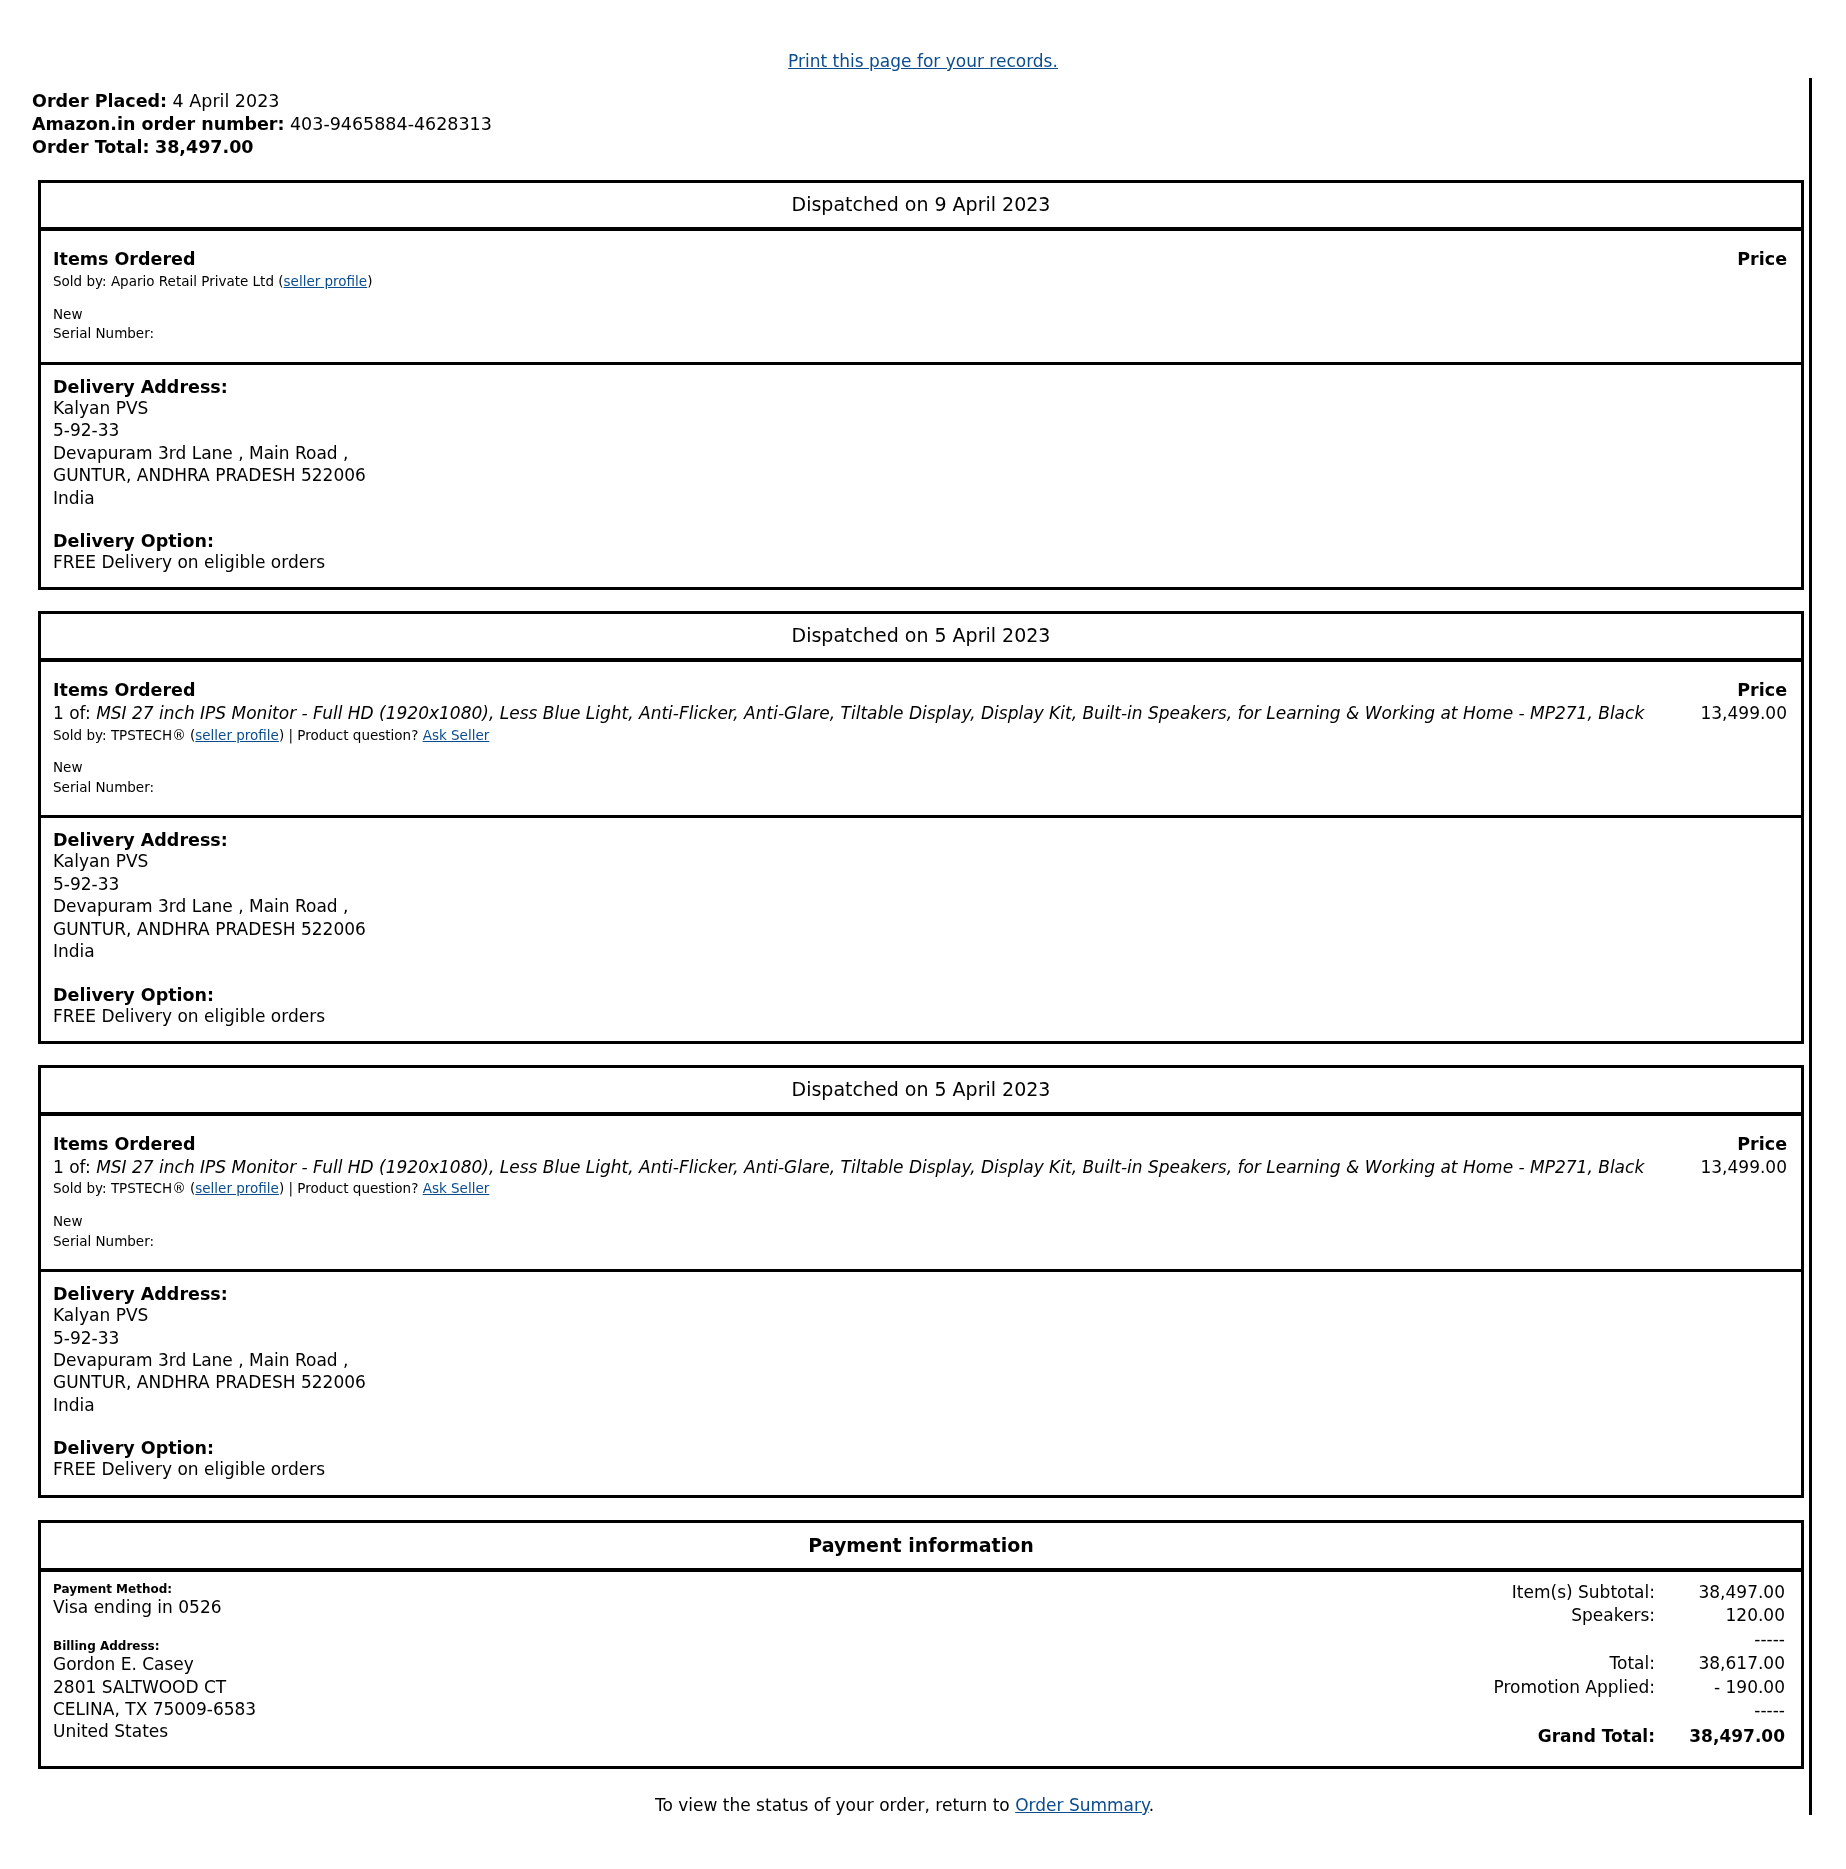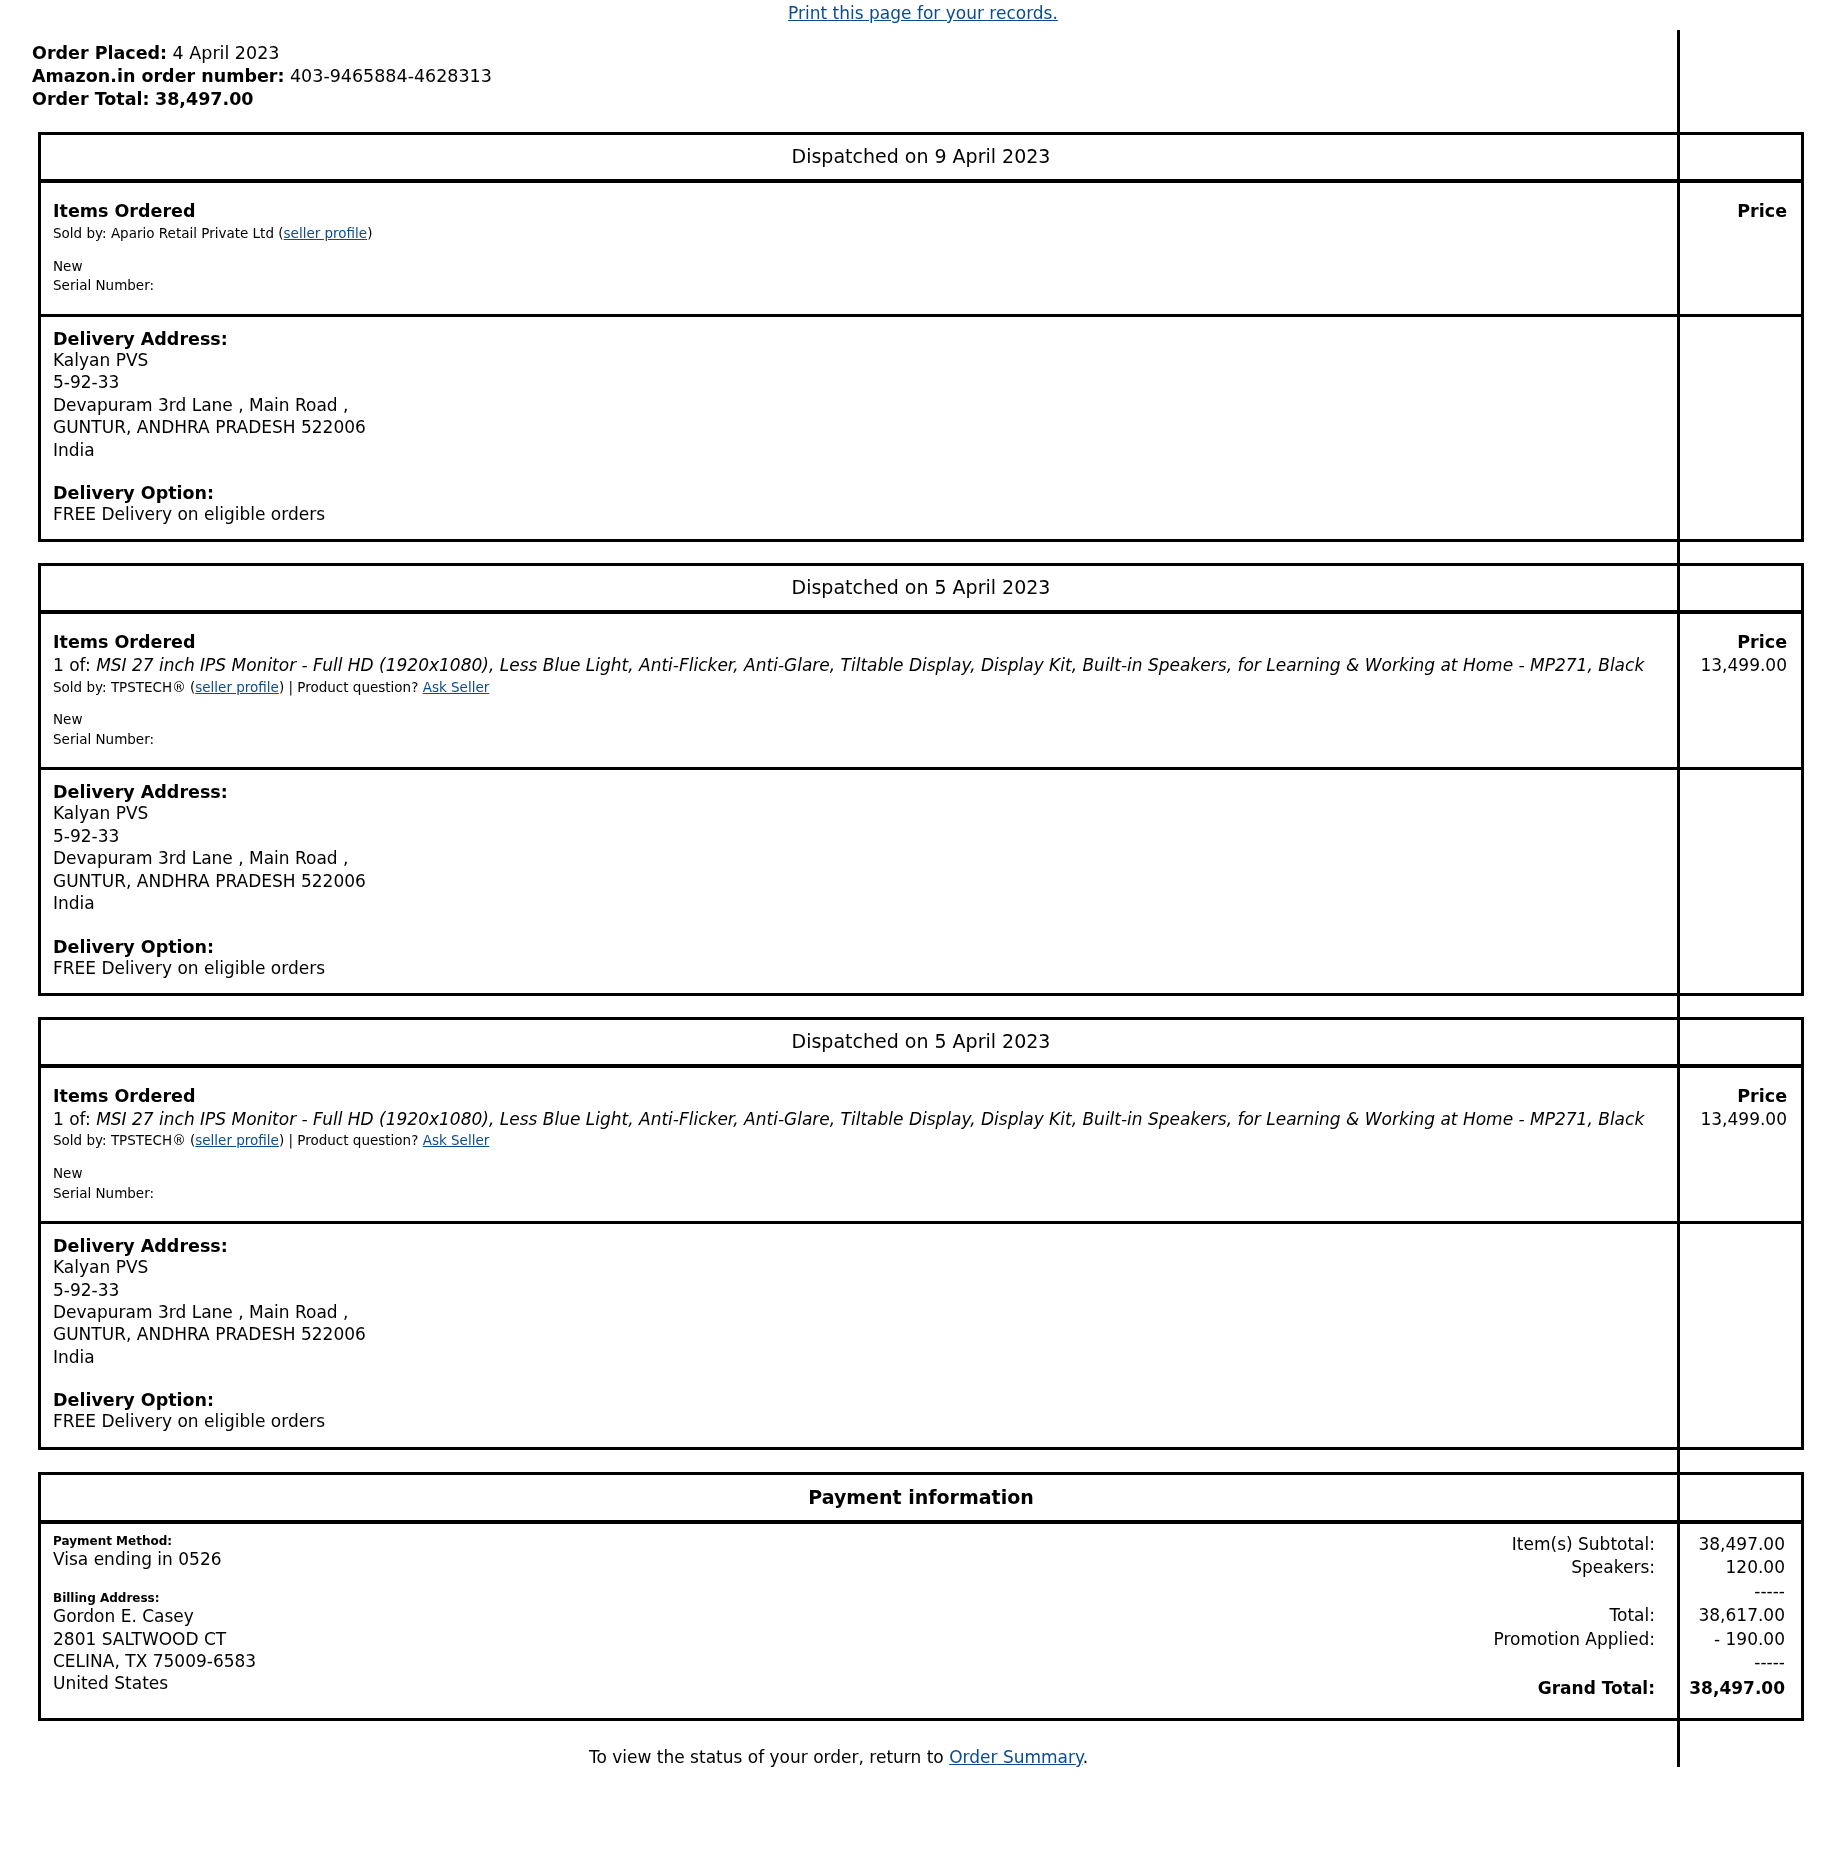--- a/index.html
+++ b/index.html
@@ -23,28 +23,29 @@
     color: #0b4c8c;
     text-decoration: underline;
     cursor: pointer;
   }
 
   
   .print-bar {
     text-align: center;
     padding-top: 3px;
     height: 30px;
+    margin-top: 48px;
   }
   .print-bar .link { font-size: 17px; }
 
   
   .page-frame {
     position: relative;
     margin: 0 auto 0 0;
-    width: 1680px;
+    width: 1812px;
     border-right: 3px solid #000;
     padding-top: 8px;
   }
 
   
   .order-meta {
     padding: 4px 0 0 32px;
     line-height: 1.32;
     font-size: 17.5px;
   }

